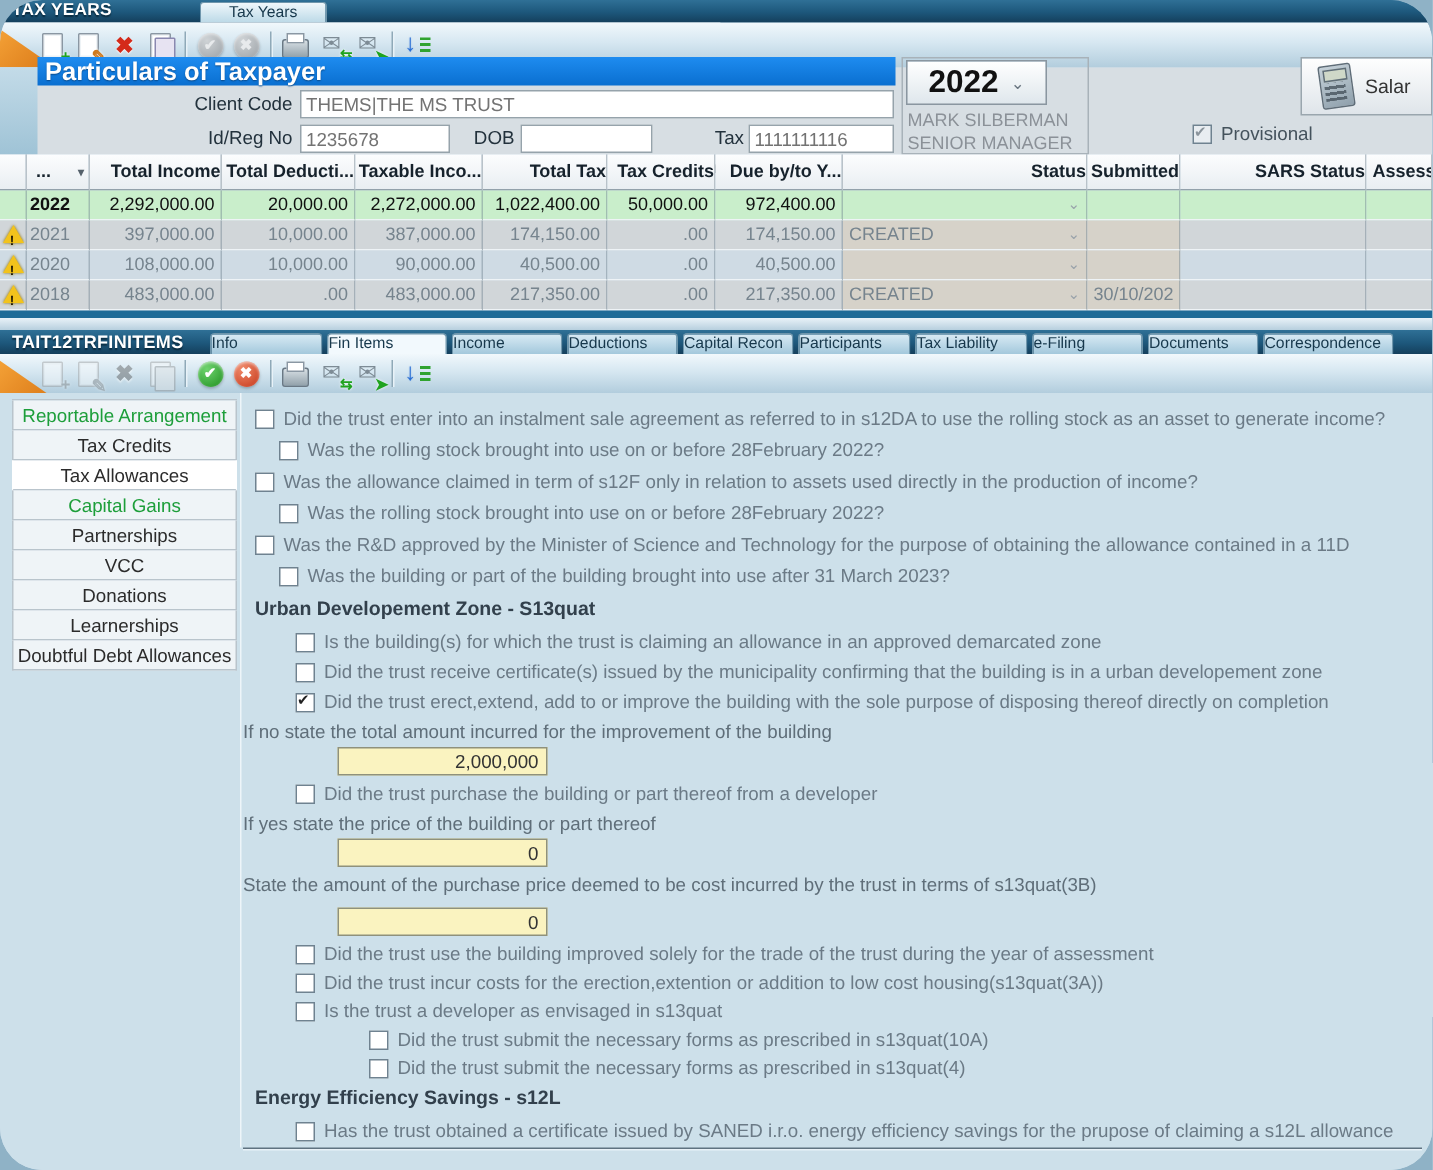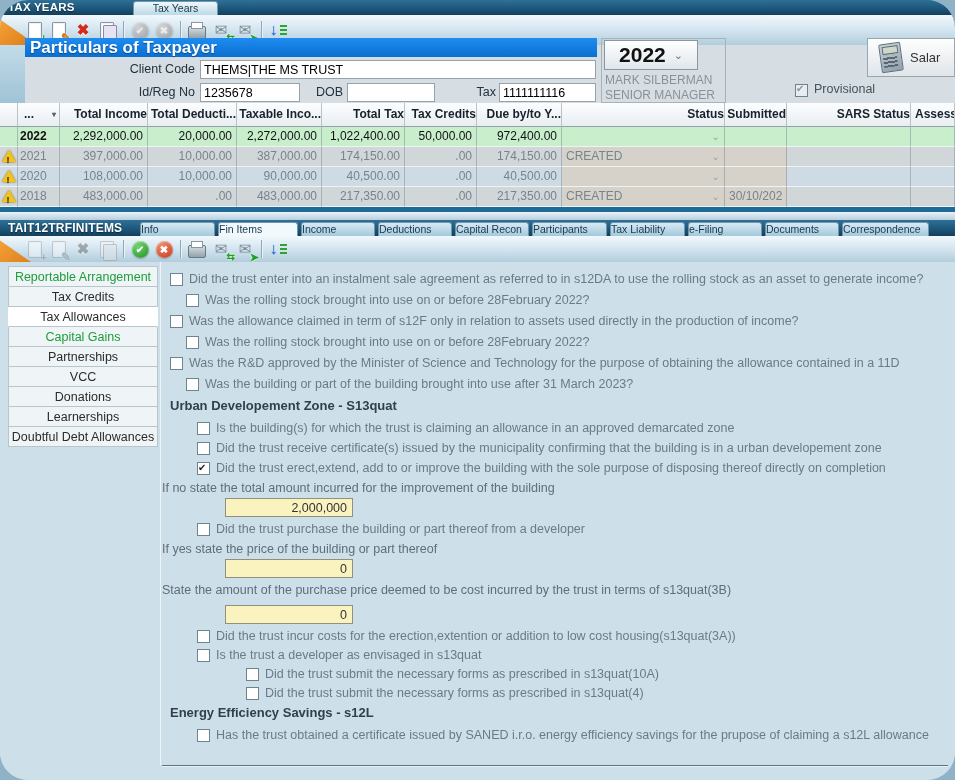--- a/index.html
+++ b/index.html
@@ -53,21 +53,21 @@
   .sort-arrow{color:#2a6fd4;font-weight:bold;font-size:16px;line-height:16px;text-shadow:0 0 1px #7fa8e0;}
   .sort-lines{width:7px;height:11px;background:repeating-linear-gradient(180deg,#2fa32f 0 2px,transparent 2px 4px);}
 
   
   #formpanel{left:0;top:45px;width:955px;height:58px;background:#d7dee3;}
   #leftstrip{left:0;top:45px;width:25px;height:58px;background:linear-gradient(180deg,#c3dbe8,#9fc3d6);}
   #part-header{left:25px;top:38px;width:572px;height:19px;background:linear-gradient(180deg,#1e8cf0,#0a6fd0);
                color:#fff;font-size:17px;font-weight:bold;line-height:19px;padding-left:5px;box-sizing:border-box;
                text-shadow:0 1px 1px #0a4a8a;}
   .flabel{font-size:12.5px;color:#22313c;text-align:right;line-height:19px;}
-  .finput{position:absolute;background:#fff;border:1px solid #96a3ab;font-size:12.5px;color:#000000;
+  .finput{position:absolute;background:#fff;border:1px solid #96a3ab;font-size:12.5px;color:#737373;
           padding:0 3px;box-sizing:border-box;height:19px;font-family:"Liberation Sans",sans-serif;}
   #yearbox{left:601px;top:38px;width:125px;height:65px;border:1px solid #a8b2b9;box-sizing:border-box;}
   #yearcombo{left:604px;top:40px;width:94px;height:30px;background:linear-gradient(180deg,#ffffff,#dfe7ec);
              border:1px solid #8a96a0;box-sizing:border-box;display:flex;align-items:center;justify-content:center;gap:8px;}
   #yearval{font-size:21px;font-weight:bold;color:#111;}
   .chev{color:#6a7680;font-size:11px;}
   .whoname{font-size:12px;color:#8b9198;line-height:15px;}
   #who1{left:605px;top:73px;}
   #who2{left:605px;top:88px;}
   .cb{width:11px;height:11px;background:#fff;border:1px solid #6f8290;display:inline-block;position:relative;
@@ -133,21 +133,21 @@
   .sbitem.accent{color:#1d9e3a;}
 
   #content{left:162px;top:262px;width:793px;height:503px;overflow:hidden;padding-top:10px;box-sizing:border-box;}
   .q{display:flex;align-items:center;font-size:12.5px;color:#6b7a86;line-height:14px;white-space:nowrap;margin-bottom:7px;}
   .q .cb{margin-right:6px;margin-top:0px;}
   .udz .q{margin-bottom:6px;}
   .pitch19{margin-bottom:5px !important;}
   .l0{padding-left:8px;} .l1{padding-left:24px;} .l2{padding-left:35px;} .l3{padding-left:84px;}
   .heading{font-size:13px;font-weight:bold;color:#32404c;padding-left:8px;margin:2px 0 8px 0;white-space:nowrap;}
   .fieldlabel{font-size:12.5px;color:#5f6e79;margin-bottom:3px;white-space:nowrap;}
-  .amount{display:block;width:128px;height:19px;margin-left:63px;margin-bottom:5px;background:#faf3c0;
+  .amount{display:block;width:140px;height:19px;margin-left:63px;margin-bottom:5px;background:#faf3c0;
           border:1px solid #8f917c;box-sizing:border-box;text-align:right;font-size:12.5px;color:#333;
           padding:0 5px;font-family:"Liberation Sans",sans-serif;}
   .mb8{margin-bottom:8px !important;}
   #divider{left:162px;top:765px;width:786px;height:1px;background:#5f7280;box-shadow:0 1px 0 #e8f1f7;}
 </style>
 </head>
 <body>
 
 <div id="app">
 
@@ -443,20 +443,24 @@
       <div class="q l2">
           <span class="cb"></span>
           <span>Did the trust purchase the building or part thereof from a developer</span>
         </div>
       <div class="fieldlabel">If yes state the price of the building or part thereof</div>
       <input class="amount" value="0" style="">
       <div class="fieldlabel mb8">State the amount of the purchase price deemed to be cost incurred by the trust in terms of s13quat(3B)</div>
       <input class="amount" value="0" style="">
       <div class="q l2 pitch19">
           <span class="cb"></span>
+          <span>Did the trust use the building improved solely for the trade of the trust during the year of assessment</span>
+        </div>
+      <div class="q l2 pitch19">
+          <span class="cb"></span>
           <span>Did the trust incur costs for the erection,extention or addition to low cost housing(s13quat(3A))</span>
         </div>
       <div class="q l2 pitch19">
           <span class="cb"></span>
           <span>Is the trust a developer as envisaged in s13quat</span>
         </div>
       <div class="q l3 pitch19">
           <span class="cb"></span>
           <span>Did the trust submit the necessary forms as prescribed in s13quat(10A)</span>
         </div>

